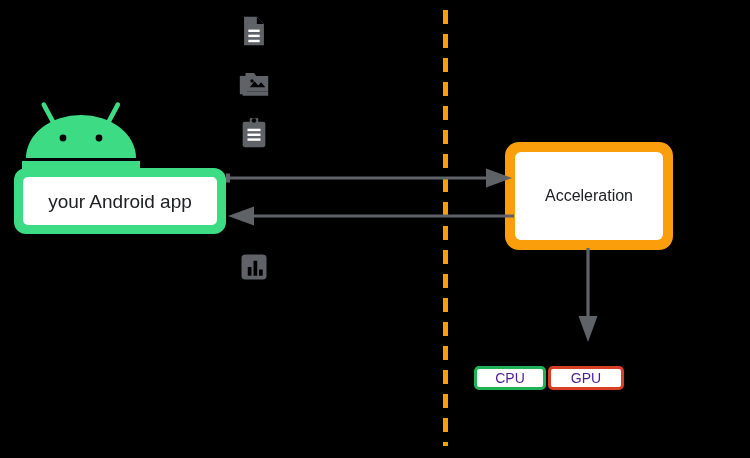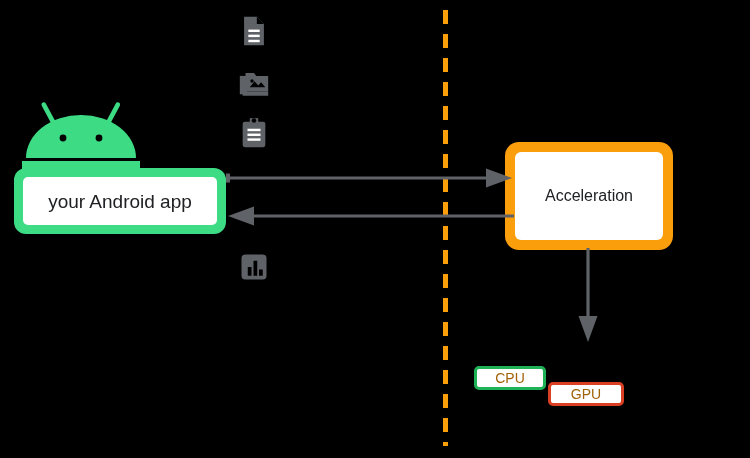--- a/index.html
+++ b/index.html
@@ -118,33 +118,32 @@
     position: absolute;
     height: 24px;
     box-sizing: border-box;
     border-radius: 5px;
     background: #ffffff;
     display: flex;
     align-items: center;
     justify-content: center;
   }
   .chip-label {
-    color: #a16207;
+    color: #4c1d95;
     font-size: 14px;
     line-height: 1;
     white-space: nowrap;
   }
   #chip-cpu {
     left: 474px; top: 366px; width: 72px;
     border: 3px solid #1eb155;
   }
   #chip-gpu {
     left: 548px; top: 366px; width: 76px;
     border: 3px solid #d93f23;
-    margin-top: 16px;
   }
 </style>
 </head>
 <body>
 
 <div id="canvas">
 
   <div id="android-logo">
     <svg viewBox="0 0 118 72" width="118" height="72" aria-hidden="true">
       <g fill="#3ddc84">

